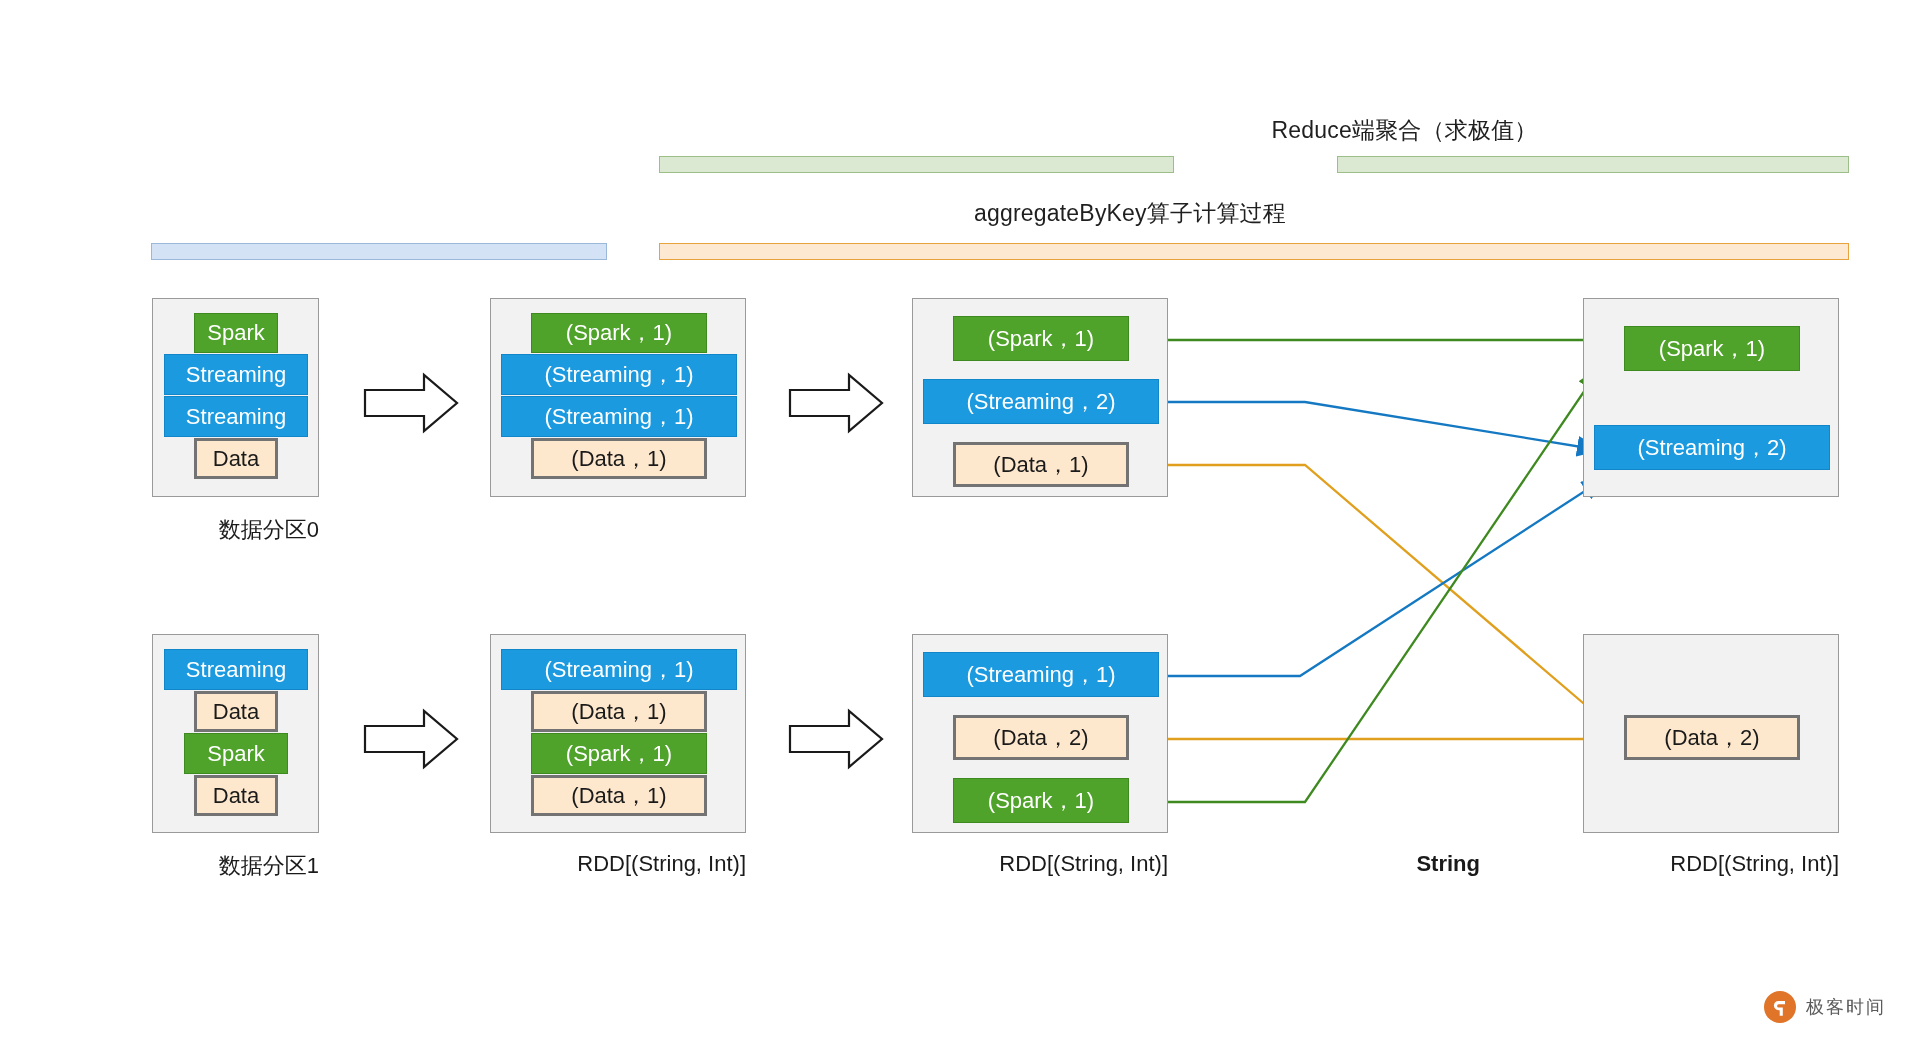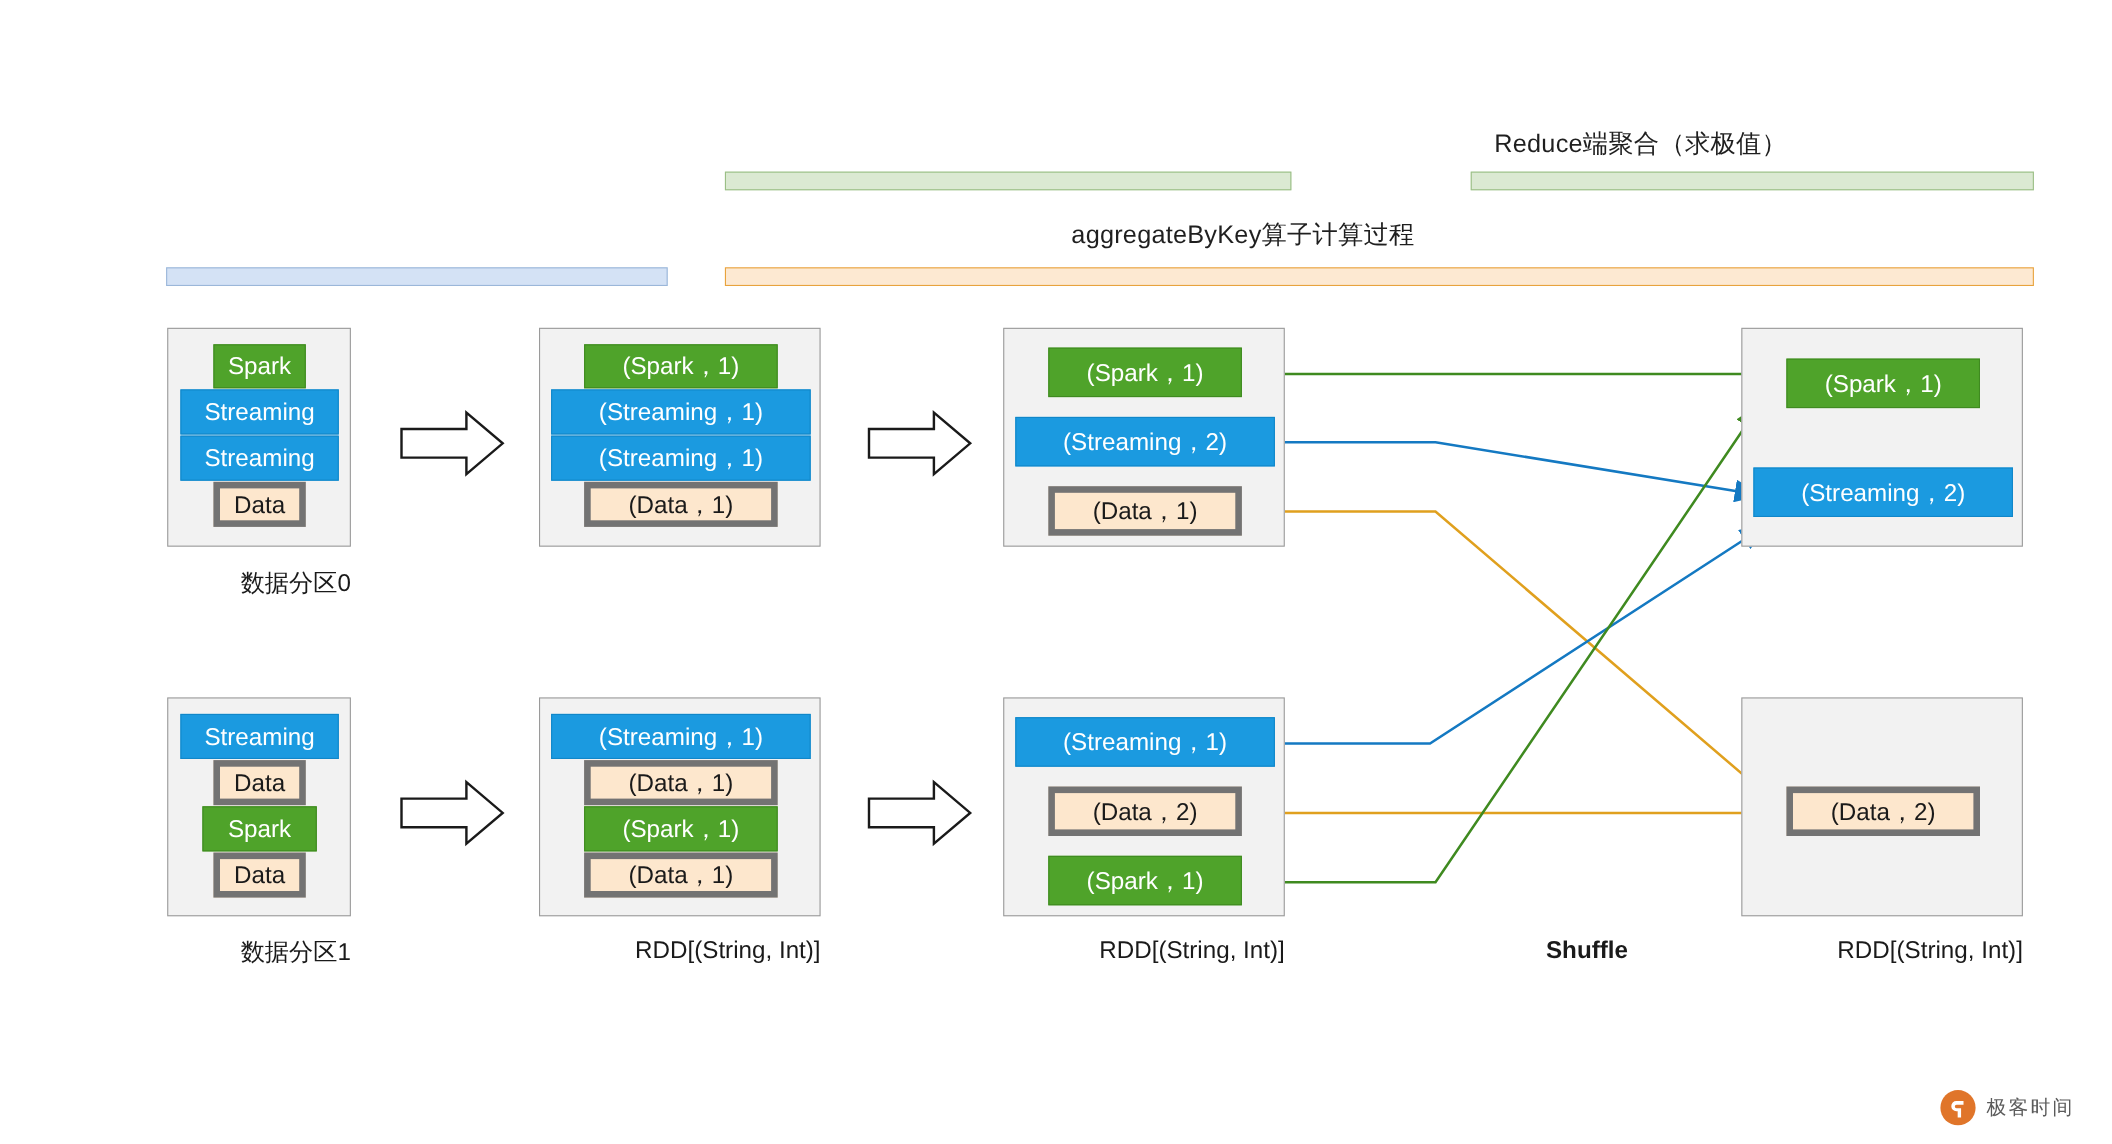--- a/index.html
+++ b/index.html
@@ -56,21 +56,21 @@
     box-sizing: border-box;
     display: flex;
     align-items: center;
     justify-content: center;
     font-size: 22px;
     white-space: nowrap;
     line-height: 1;
   }
   .chip.green  { background: #4fa32a; border: 1px solid #3f8a20; color: #ffffff; }
   .chip.blue   { background: #1b9ae0; border: 1px solid #1187c9; color: #ffffff; }
-  .chip.orange { background: #fde7cd; border: 6px solid #737373; color: #1a1a1a; }
+  .chip.orange { background: #fde7cd; border: 3px solid #737373; color: #1a1a1a; }
 
   
   .caption {
     position: absolute;
     text-align: right;
     font-size: 22px;
     color: #1a1a1a;
     white-space: nowrap;
   }
   .caption.bold { font-weight: bold; }
@@ -90,21 +90,21 @@
     letter-spacing: 2px;
   }
 </style>
 </head>
 <body>
 
 <div id="canvas">
 
   <div class="phase-bar bar-green" style="left:659px; top:156px; width:515px;"></div>
 
-  <div class="phase-title" style="left:1199px; top:115px; width:585px;">Reduce端聚合（求极值）</div>
+  <div class="phase-title" style="left:1112px; top:115px; width:585px;">Reduce端聚合（求极值）</div>
   <div class="phase-bar bar-green" style="left:1337px; top:156px; width:512px;"></div>
 
   <div class="phase-bar bar-blue" style="left:151px; top:243px; width:456px;"></div>
 
   <div class="phase-title" style="left:810px; top:198px; width:640px;">aggregateByKey算子计算过程</div>
   <div class="phase-bar bar-orange" style="left:659px; top:243px; width:1190px;"></div>
 
   <svg id="links" width="1920" height="1040" style="position:absolute;left:0;top:0;pointer-events:none;">
     <defs>
       <marker id="ah-green" markerWidth="11" markerHeight="9" refX="10" refY="4.5" orient="auto">
@@ -176,21 +176,21 @@
     <div class="chip orange" style="left:40px; top:143px; width:176px; height:45px;">(Data，1)</div>
   </div>
 
   <div class="partition" style="left:912px; top:634px; width:256px; height:199px;">
     <div class="chip blue" style="left:10px; top:17px; width:236px; height:45px;">(Streaming，1)</div>
     <div class="chip orange" style="left:40px; top:80px; width:176px; height:45px;">(Data，2)</div>
     <div class="chip green" style="left:40px; top:143px; width:176px; height:45px;">(Spark，1)</div>
   </div>
   <div class="caption" style="left:912px; top:851px; width:256px;">RDD[(String, Int)]</div>
 
-  <div class="caption bold" style="left:1240px; top:851px; width:240px;">Shuffle</div>
+  <div class="caption bold" style="left:1240px; top:851px; width:240px;">String</div>
 
   <div class="partition" style="left:1583px; top:298px; width:256px; height:199px;">
     <div class="chip green" style="left:40px; top:27px; width:176px; height:45px;">(Spark，1)</div>
     <div class="chip blue" style="left:10px; top:126px; width:236px; height:45px;">(Streaming，2)</div>
   </div>
 
   <div class="partition" style="left:1583px; top:634px; width:256px; height:199px;">
     <div class="chip orange" style="left:40px; top:80px; width:176px; height:45px;">(Data，2)</div>
   </div>
   <div class="caption" style="left:1583px; top:851px; width:256px;">RDD[(String, Int)]</div>

